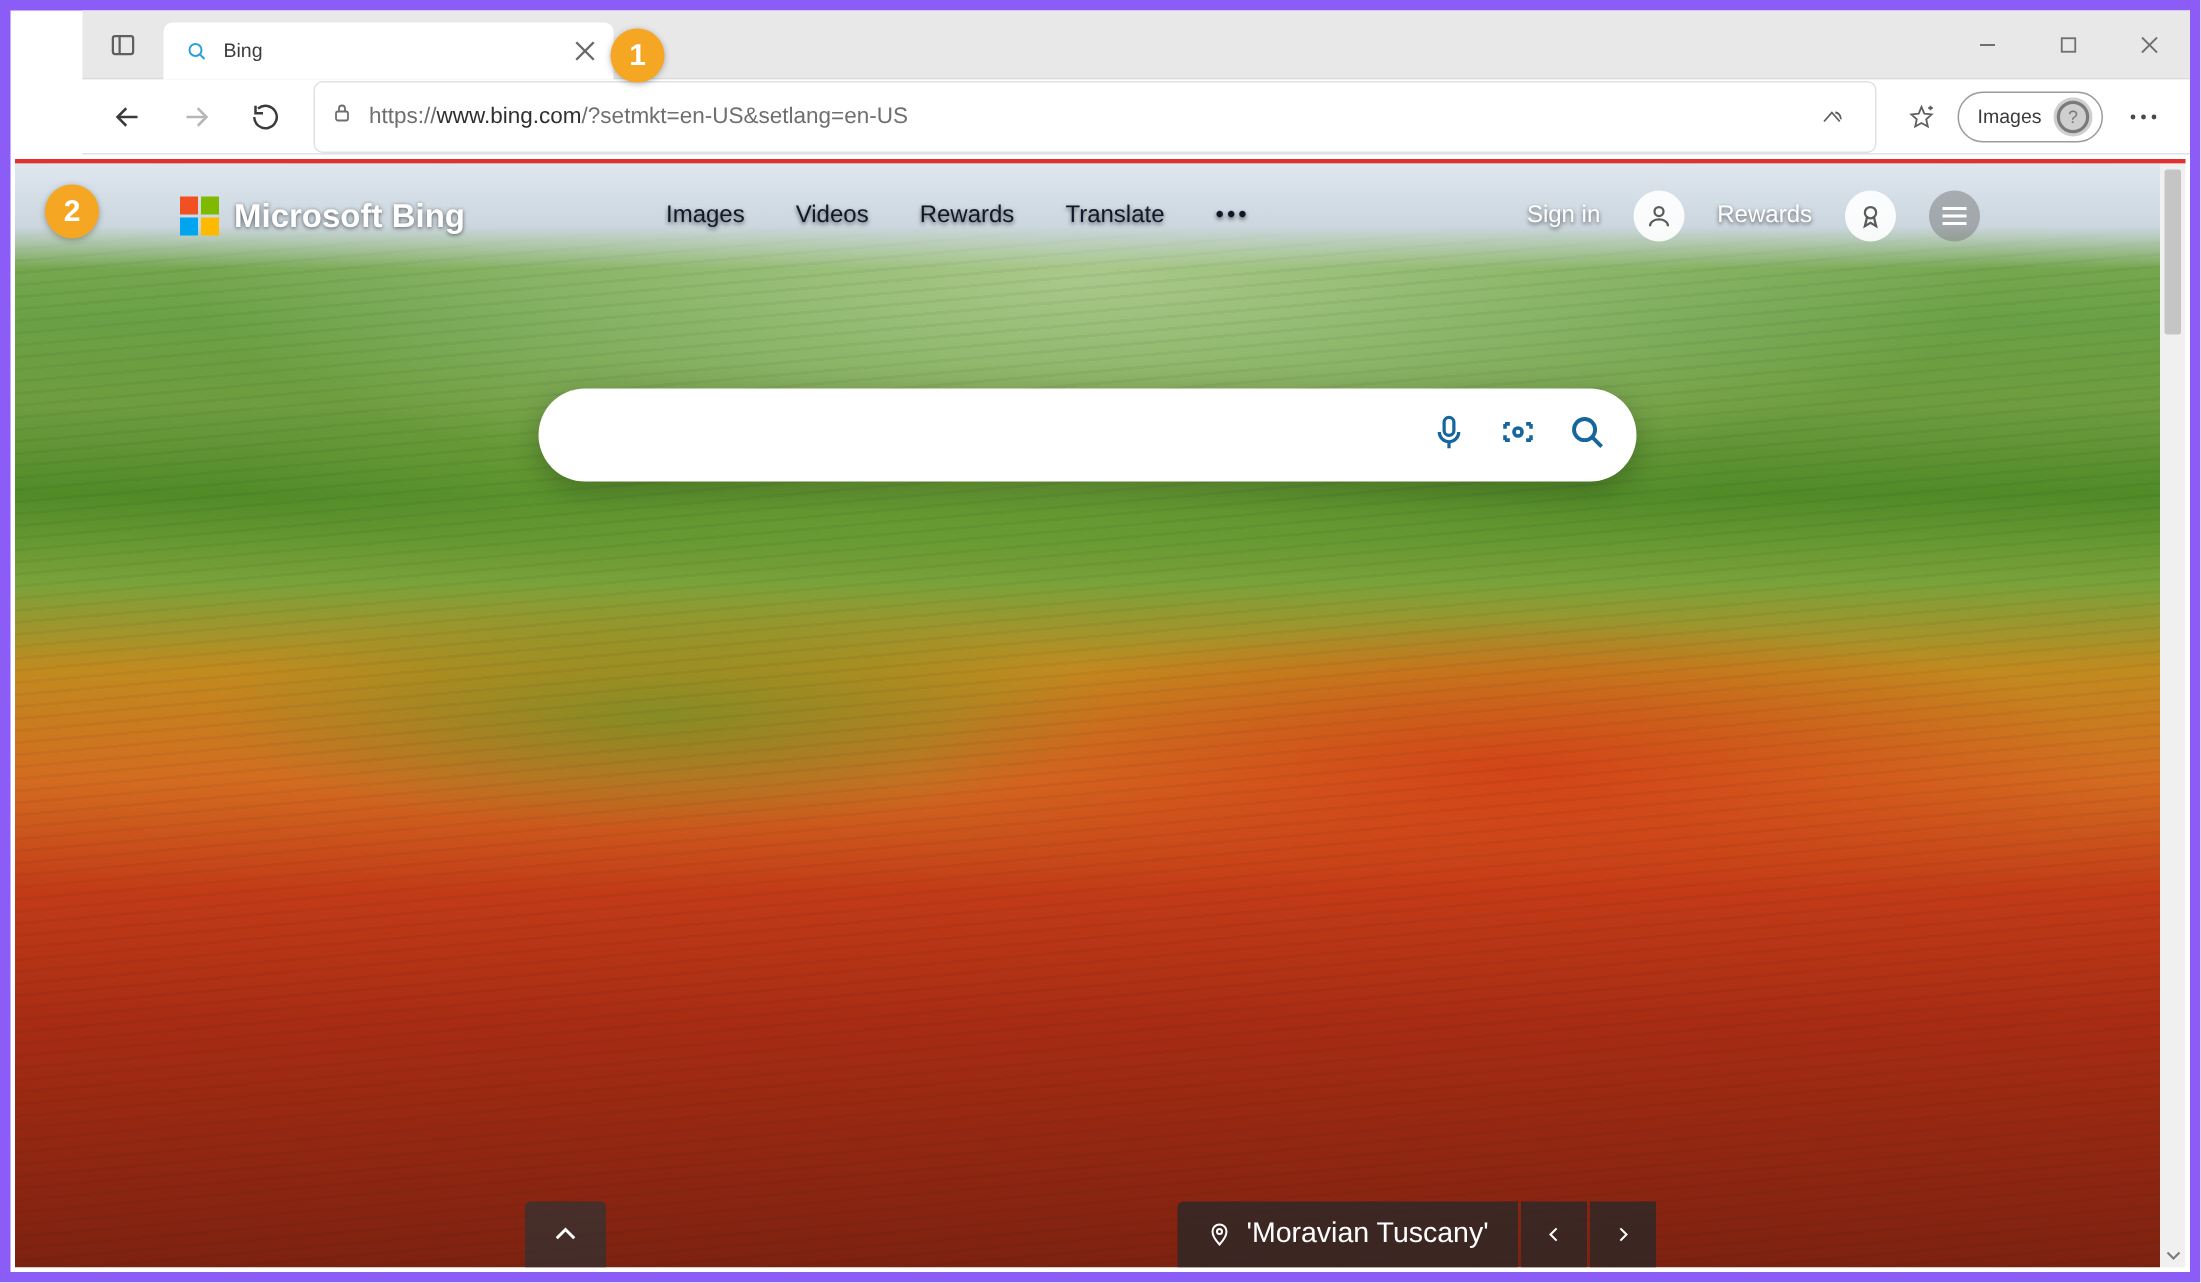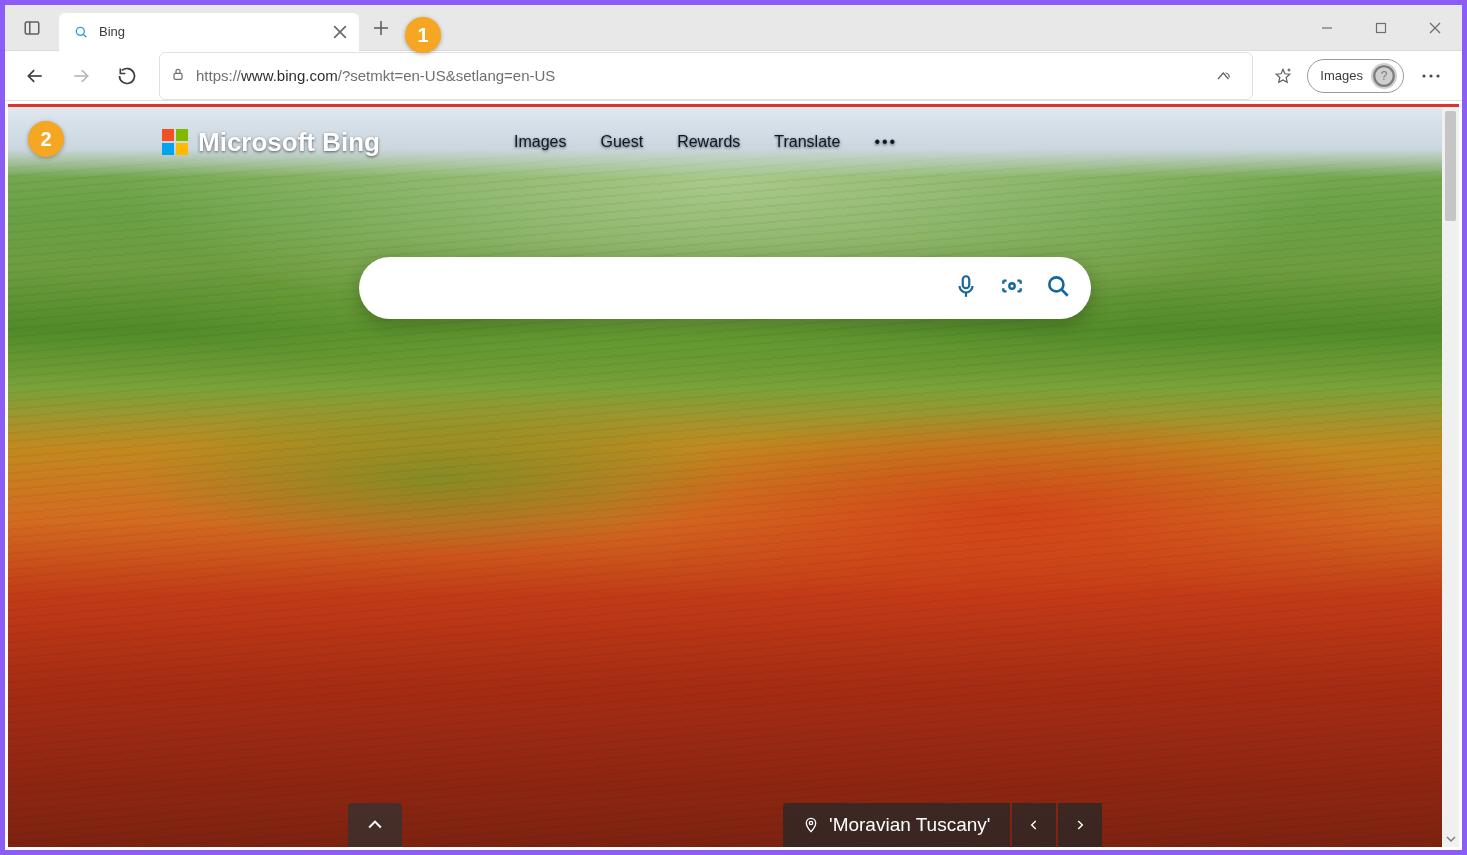--- a/index.html
+++ b/index.html
@@ -1,19 +1,19 @@
 <!DOCTYPE html>
 <html><head>
 <meta charset="utf-8">
 <style>
   * { box-sizing: border-box; margin: 0; padding: 0; font-family: "Segoe UI", Arial, sans-serif; }
   html, body { width: 1467px; height: 855px; overflow: hidden; background: #fff; }
 
   
-  .screenshot-border { border: 5px solid #8b5cf6; width: 1467px; height: 855px; position: relative; }
+  .screenshot-border { border: 7px solid #8b5cf6; width: 1467px; height: 855px; position: relative; padding-left: 48px; }
 
   
   .tab-strip {
     height: 46px; background: #e8e8e8; display: flex; align-items: center;
     border-bottom: 1px solid #d9d9d9;
   }
   .tab-actions-left { width: 54px; display:flex; align-items:center; justify-content:center;}
   .tab-actions-left svg { width: 18px; height:18px; stroke:#5f5f5f; }
   .tab {
     display:flex; align-items:center; gap:10px;
@@ -91,21 +91,21 @@
     position:absolute; top:0; left:0; right:0; height:70px;
     background: linear-gradient(180deg, #dfe7ef 0%, #cbd6de 60%, rgba(203,214,222,0) 100%);
   }
 
   
   .bing-header{
     position:absolute; top:14px; left:110px; right:120px; height:42px;
     display:flex; align-items:center; color:#fff; gap:34px;
     text-shadow:0 1px 3px rgba(0,0,0,0.6);
   }
-  .bing-logo { display:flex; align-items:center; gap:10px; font-size:26px; font-weight:600;margin-left:44px;}
+  .bing-logo { display:flex; align-items:center; gap:10px; font-size:22px; font-weight:600;}
   .ms-tiles { width:26px; height:26px; display:grid; grid-template-columns:1fr 1fr; grid-template-rows:1fr 1fr; gap:2px;}
   .ms-tiles span:nth-child(1){background:#f25022;}
   .ms-tiles span:nth-child(2){background:#7fba00;}
   .ms-tiles span:nth-child(3){background:#00a4ef;}
   .ms-tiles span:nth-child(4){background:#ffb900;}
   .bing-nav { display:flex; align-items:center; gap:34px; margin-left:100px; font-size:16px;}
   .bing-nav a{color:#0f172a; cursor:pointer;}
   .bing-nav .ellipsis{letter-spacing:2px;}
   .bing-right{ margin-left:auto; display:flex; align-items:center; gap:22px; font-size:16px;}
   .circ{ width:34px;height:34px;border-radius:50%;background:rgba(255,255,255,0.9); display:flex;align-items:center;justify-content:center;color:#5b5b5b;}
@@ -286,24 +286,47 @@
           <span class="ms-tiles">
               <span></span>
               <span></span>
               <span></span>
               <span></span>
             </span>
           <span>Microsoft Bing</span>
         </div>
         <div class="bing-nav">
           <a>Images</a>
-          <a>Guest</a>
+          <a>Videos</a>
           <a>Rewards</a>
           <a>Translate</a>
           <a class="ellipsis">•••</a>
+        </div>
+        <div class="bing-right">
+          <span>Sign in</span>
+          <span class="circ">
+            <svg viewBox="0 0 24 24" fill="none" stroke="currentColor" stroke-width="2">
+                <circle cx="12" cy="8" r="4"></circle>
+                <path d="M4 21c0-4 4-6 8-6s8 2 8 6"></path>
+              </svg>
+          </span>
+          <span>Rewards</span>
+          <span class="circ">
+            <svg viewBox="0 0 24 24" fill="none" stroke="currentColor" stroke-width="2">
+                <circle cx="12" cy="9" r="5"></circle>
+                <path d="M9 13l-2 8 5-3 5 3-2-8"></path>
+              </svg>
+          </span>
+          <span class="hamburger">
+            <svg viewBox="0 0 18 14" stroke="currentColor" stroke-width="2">
+                <line x1="1" y1="2" x2="17" y2="2"></line>
+                <line x1="1" y1="7" x2="17" y2="7"></line>
+                <line x1="1" y1="12" x2="17" y2="12"></line>
+              </svg>
+          </span>
         </div>
       </div>
 
       <div class="search-box">
         <input type="text" placeholder="" style="">
         <div class="search-icons">
           <span>
             <svg viewBox="0 0 24 24" fill="none" stroke="#15669d" stroke-width="2">
                 <rect x="9" y="3" width="6" height="11" rx="3"></rect>
                 <path d="M6 12a6 6 0 0 0 12 0"></path>

